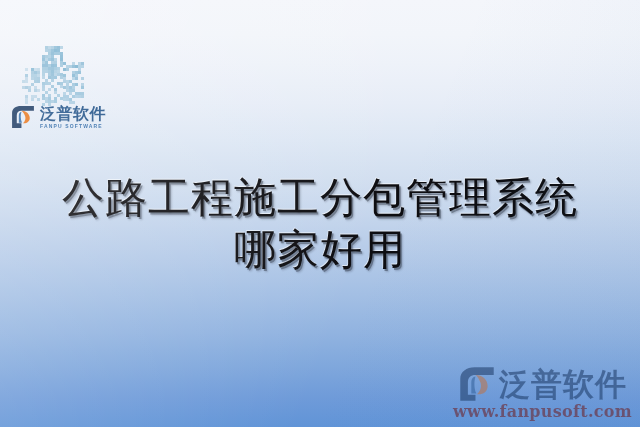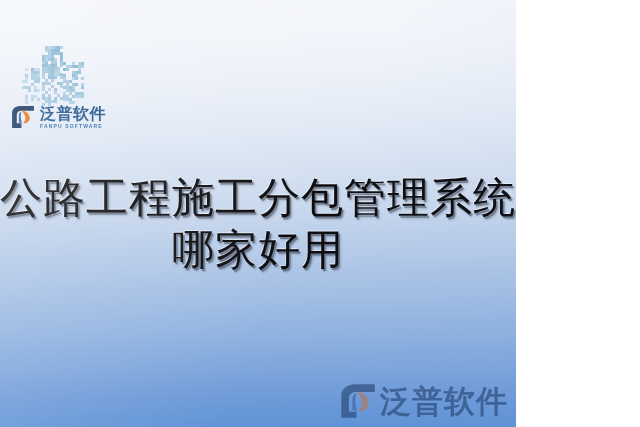--- a/index.html
+++ b/index.html
@@ -3,21 +3,21 @@
 <meta charset="utf-8">
 <title>公路工程施工分包管理系统哪家好用</title>
 <style>
   html, body {
     margin: 0;
     padding: 0;
     background: #ffffff;
   }
   #canvas {
     position: relative;
-    width: 516px;
+    width: 640px;
     height: 427px;
     overflow: hidden;
     font-family: "Liberation Sans", sans-serif;
     background: linear-gradient(to bottom,
         #f4f6fb 0%,
         #f2f5fa 8%,
         #eef2f9 15%,
         #e7edf7 24%,
         #dde7f4 33%,
         #d2dff0 42%,
@@ -366,15 +366,16 @@
 
   <div class="watermark">
     <div class="wm-row">
       <svg class="wm-mark" viewBox="0 0 100 100">
         <path d="M6 36 C6 18 22 6 44 6 L94 6 L94 26 L46 26 C33 26 26 33 26 46 L26 78 L46 78 L46 94 L6 94 Z" fill="#16335e"></path>
         <path d="M46 26 C64 26 78 38 78 55 C78 70 65 79 50 77 C59 68 63 57 59 46 C56 37 51 30 46 26 Z" fill="#c4703c"></path>
         <path d="M46 30 C42 43 42 60 48 75 L35 75 L35 45 C35 36 39 31 46 30 Z" fill="#2e5c96"></path>
       </svg>
       <span class="wm-cn">泛普软件</span>
     </div>
+    <div class="wm-url">www.fanpusoft.com</div>
   </div>
 
 </div>
 
 </body></html>

